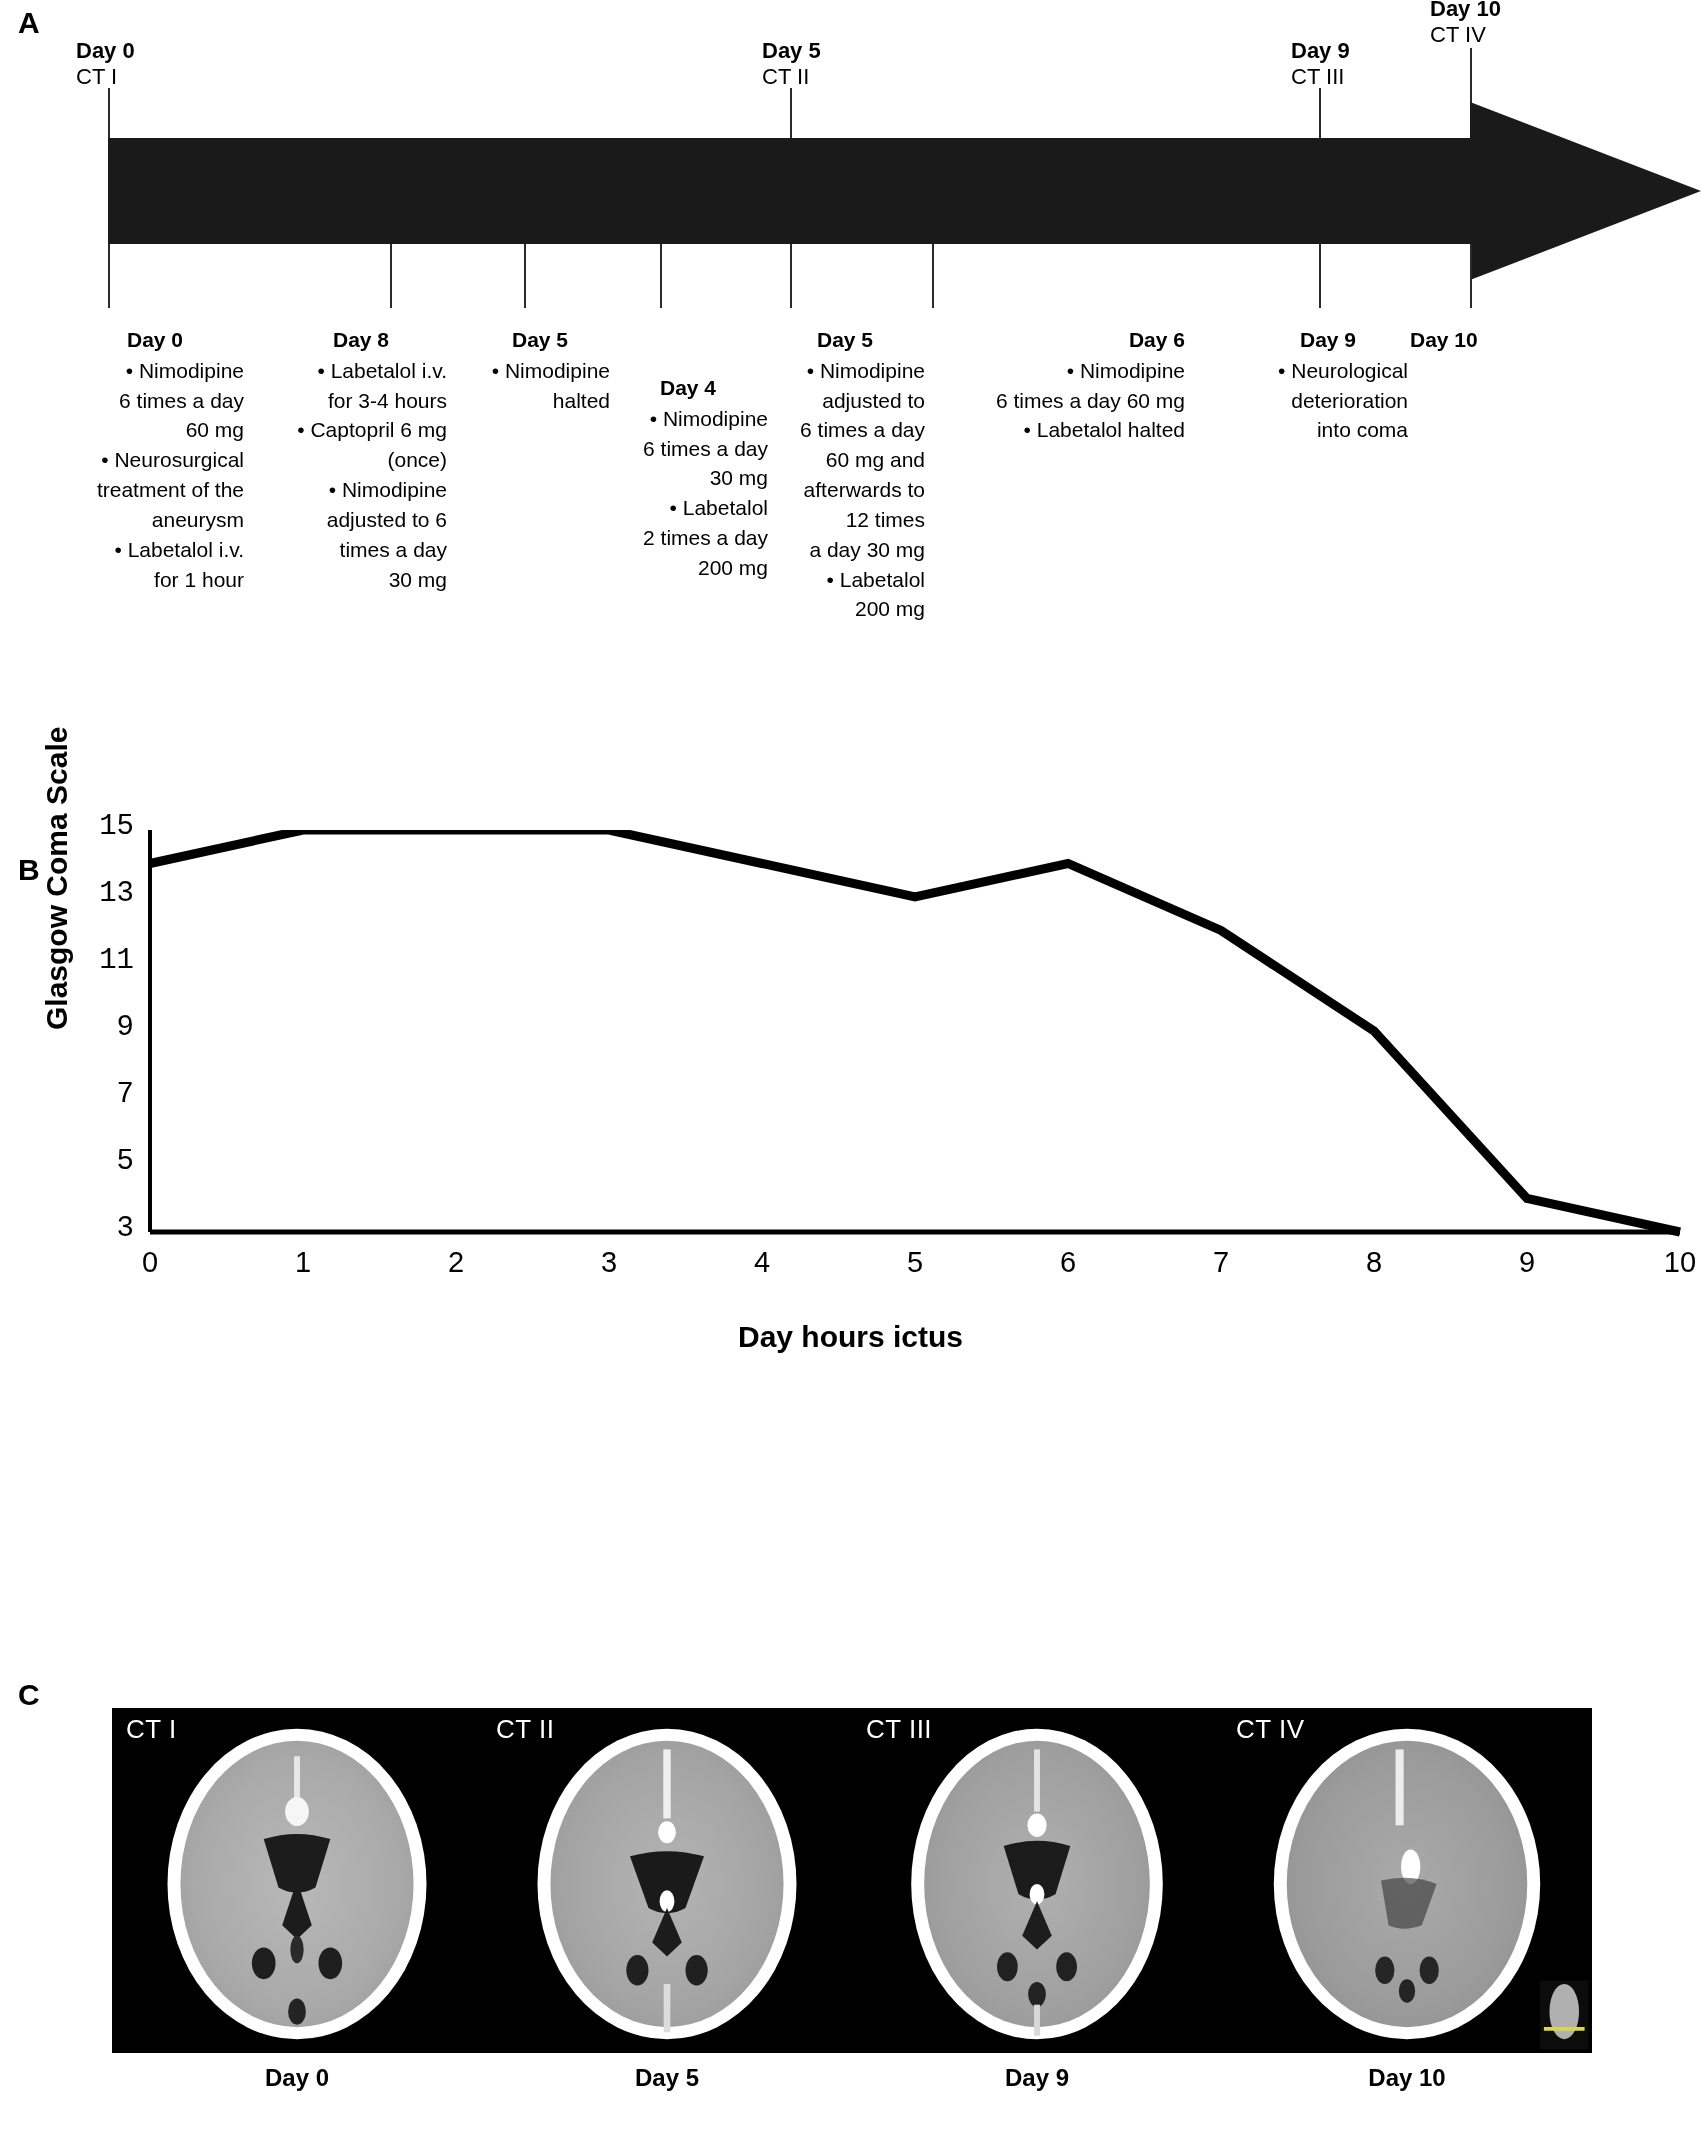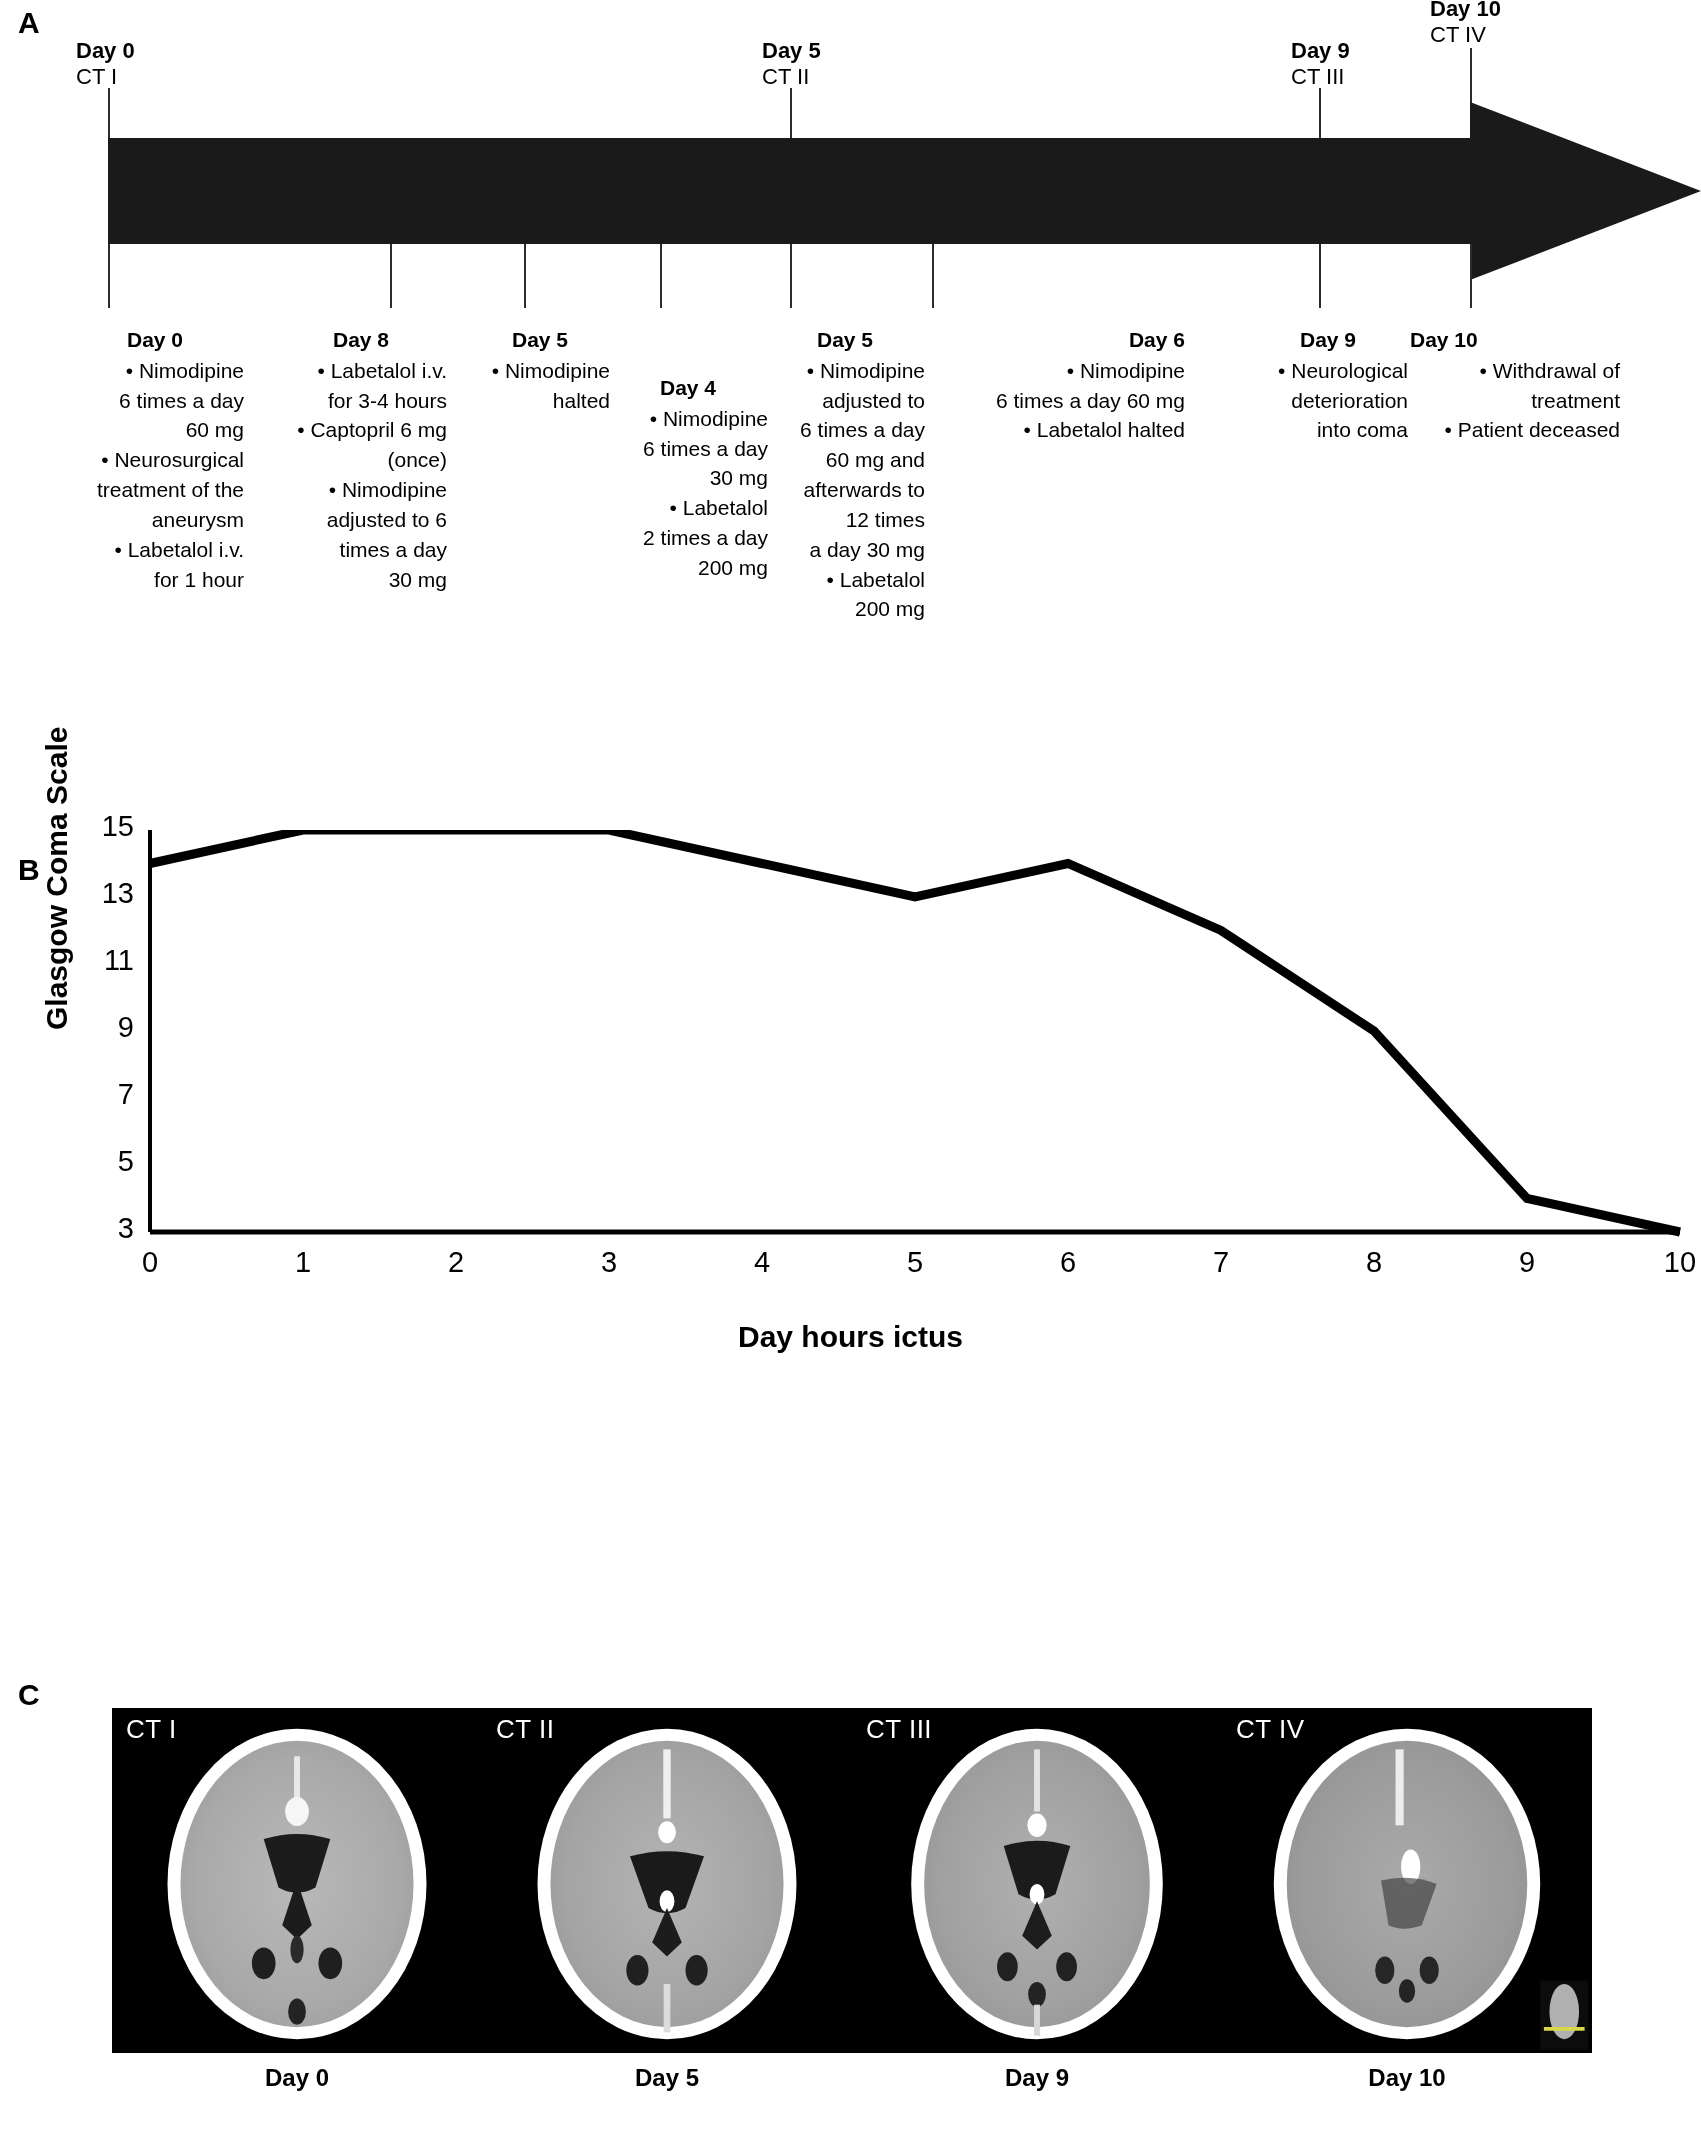--- a/index.html
+++ b/index.html
@@ -38,21 +38,21 @@
   .dayblock .bl{display:block;white-space:pre-line;text-align:right;}
 
   
   #panel-b{position:absolute;left:0;top:830px;width:1701px;height:700px;}
   #panel-b .panel-letter{left:18px;top:25px;}
   .ylabel{
     position:absolute;left:40px;top:200px;
     transform:rotate(-90deg);transform-origin:left top;
     font-weight:bold;font-size:30px;white-space:nowrap;
   }
-  .ytick{position:absolute;right:0;font-size:29px;text-align:right;width:46px;}
+  .ytick{position:absolute;right:0;font-size:29px;text-align:right;width:46px;font-family:Liberation Mono, monospace;}
   .xtick{position:absolute;font-size:29px;text-align:center;width:46px;}
   .xlabel{position:absolute;font-weight:bold;font-size:30px;text-align:center;width:100%;}
   #gcs-svg{position:absolute;left:0;top:0;}
 
   
   #panel-c{position:absolute;left:0;top:1640px;width:1701px;height:492px;}
   #panel-c .panel-letter{left:18px;top:40px;}
   .ct-strip{
     position:absolute;left:112px;top:68px;width:1480px;height:345px;
     background:#000;display:flex;align-items:stretch;
@@ -169,23 +169,20 @@
 
   <div class="dayblock" style="left:1248px;top:325px;width:160px;">
     <span class="hdr">Day 9</span>
     <span class="bl">• Neurological
 deterioration
 into coma</span>
   </div>
 
   <div class="dayblock" style="left:1410px;top:325px;width:210px;">
     <span class="hdr" style="text-align:left;">Day 10</span>
-    <span class="bl">• Withdrawal of
-treatment
-• Patient deceased</span>
   </div>
 </div>
 
 <div id="panel-b">
   <div class="panel-letter">B</div>
 
   <div class="ylabel">Glasgow Coma Scale</div>
 
   <div id="chart-area">
     <svg id="gcs-svg" width="1701" height="560" viewBox="0 0 1701 560">

